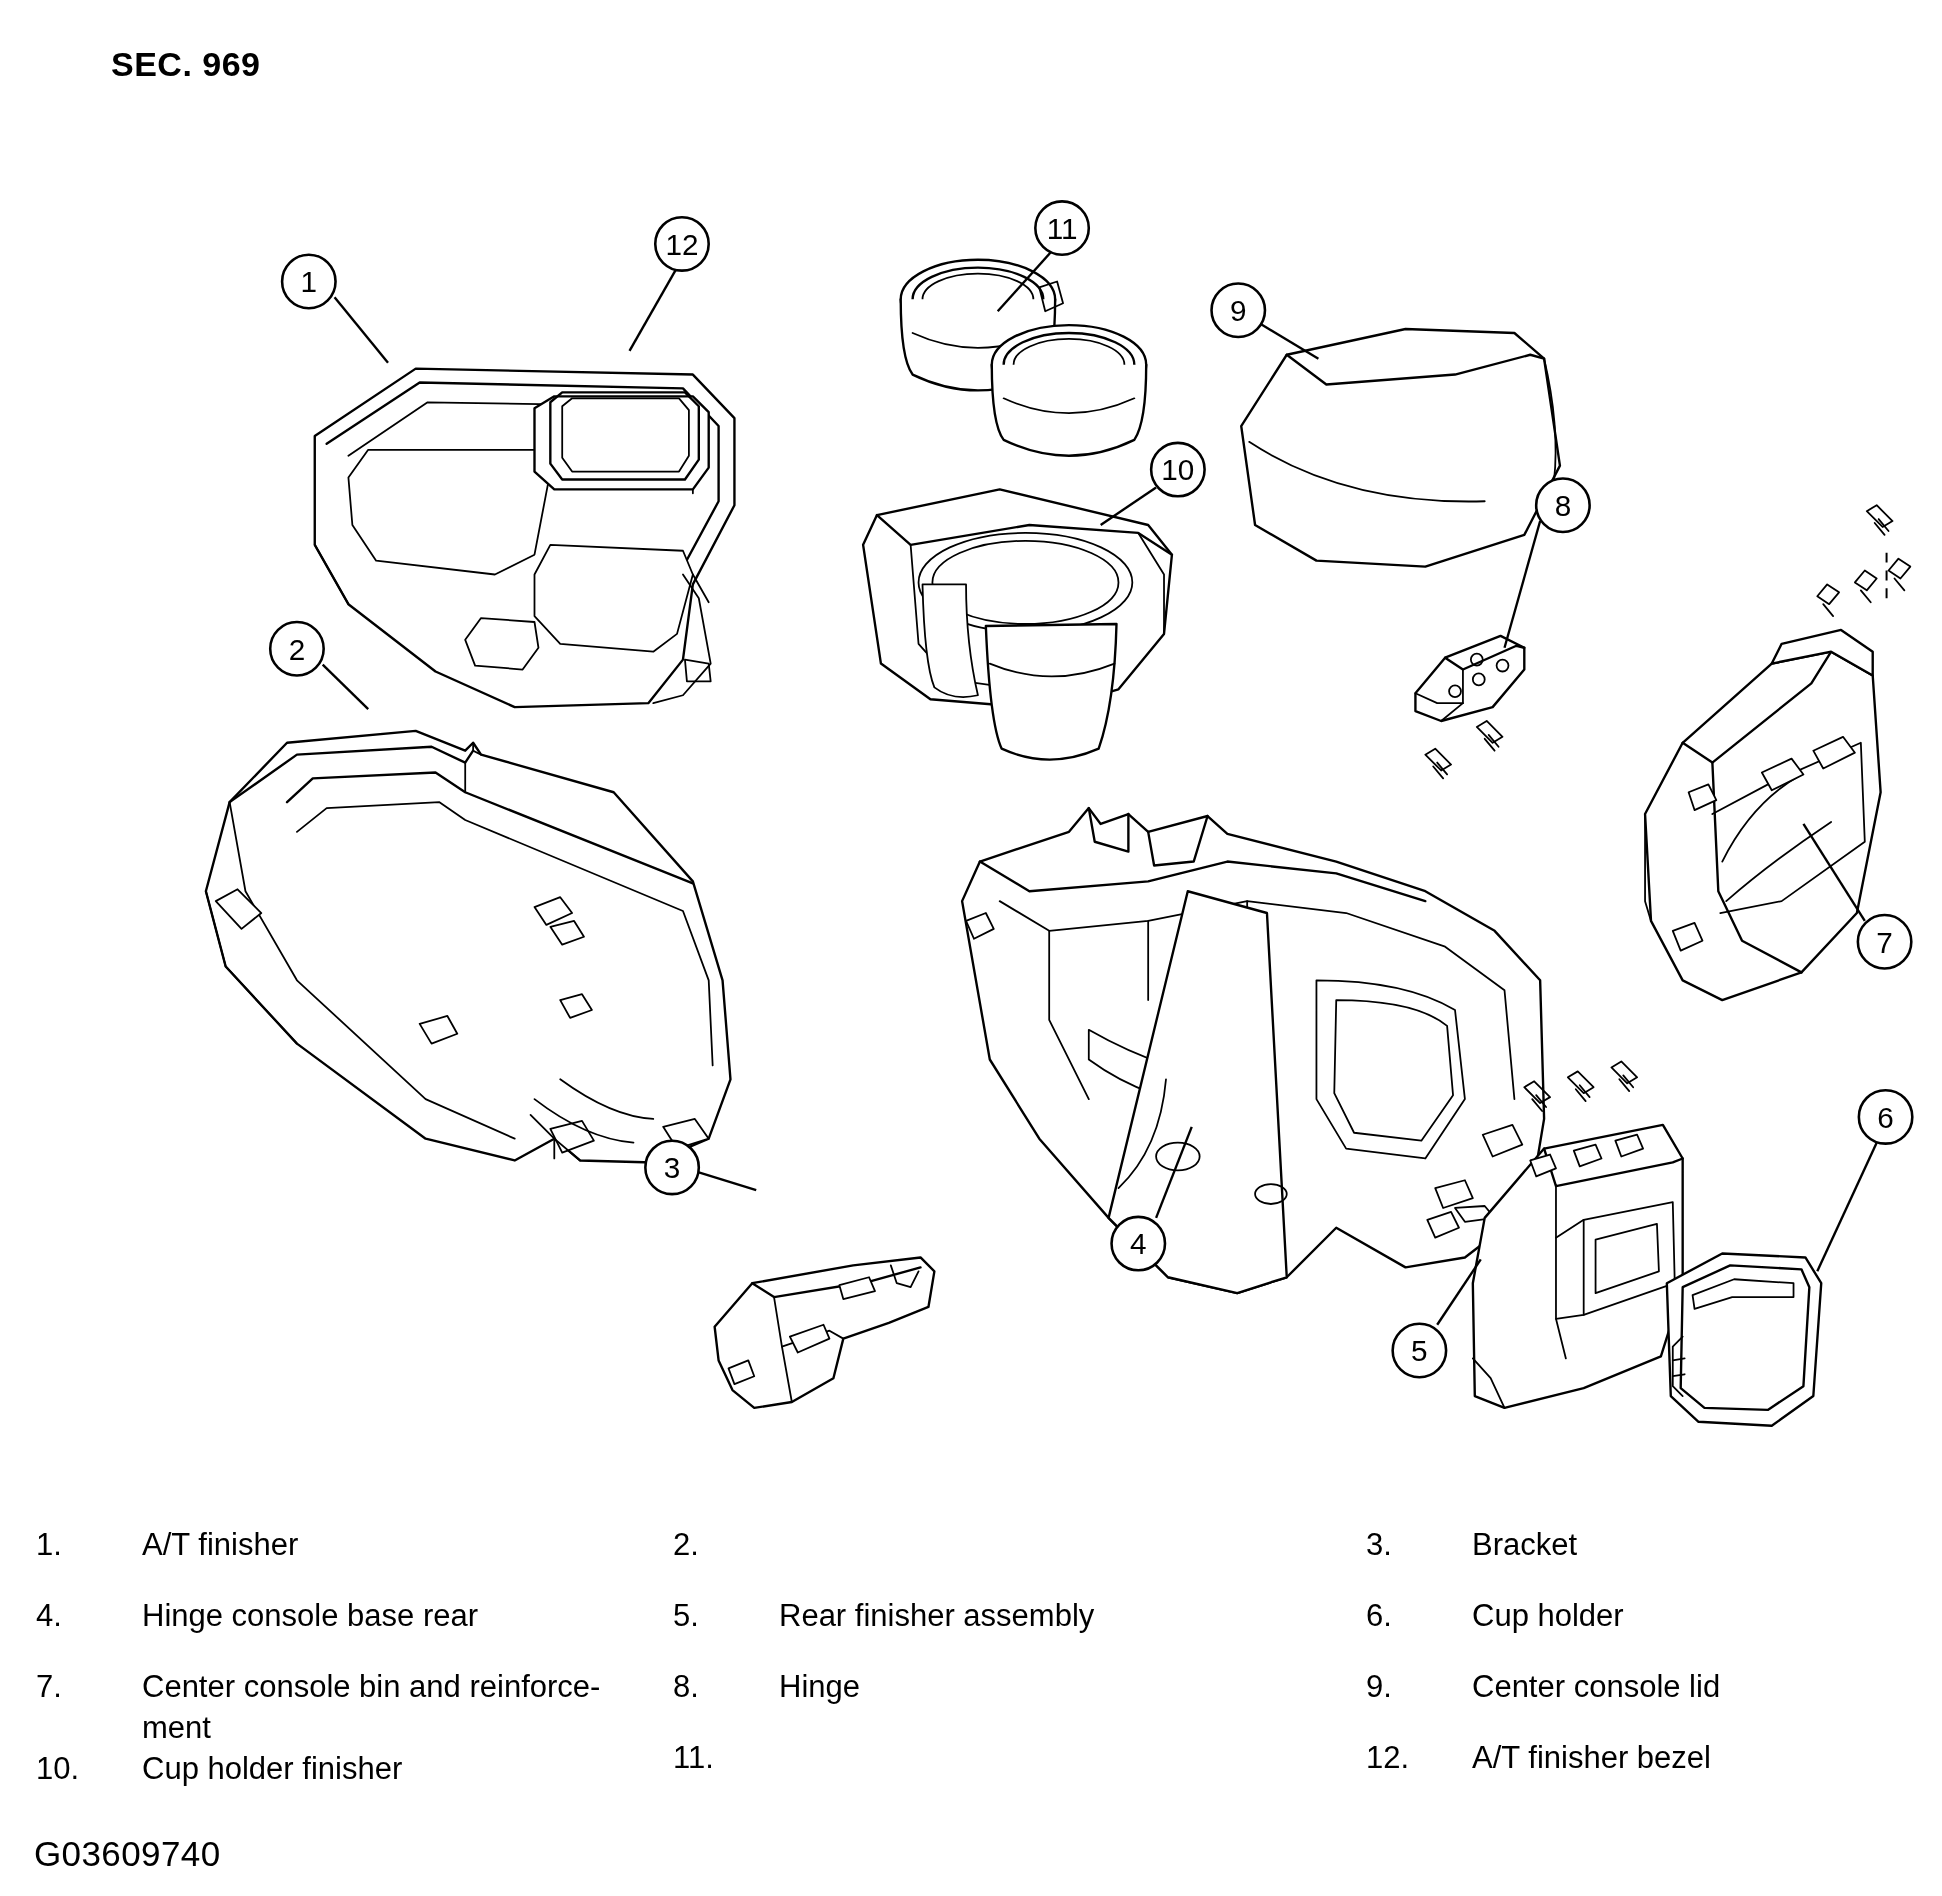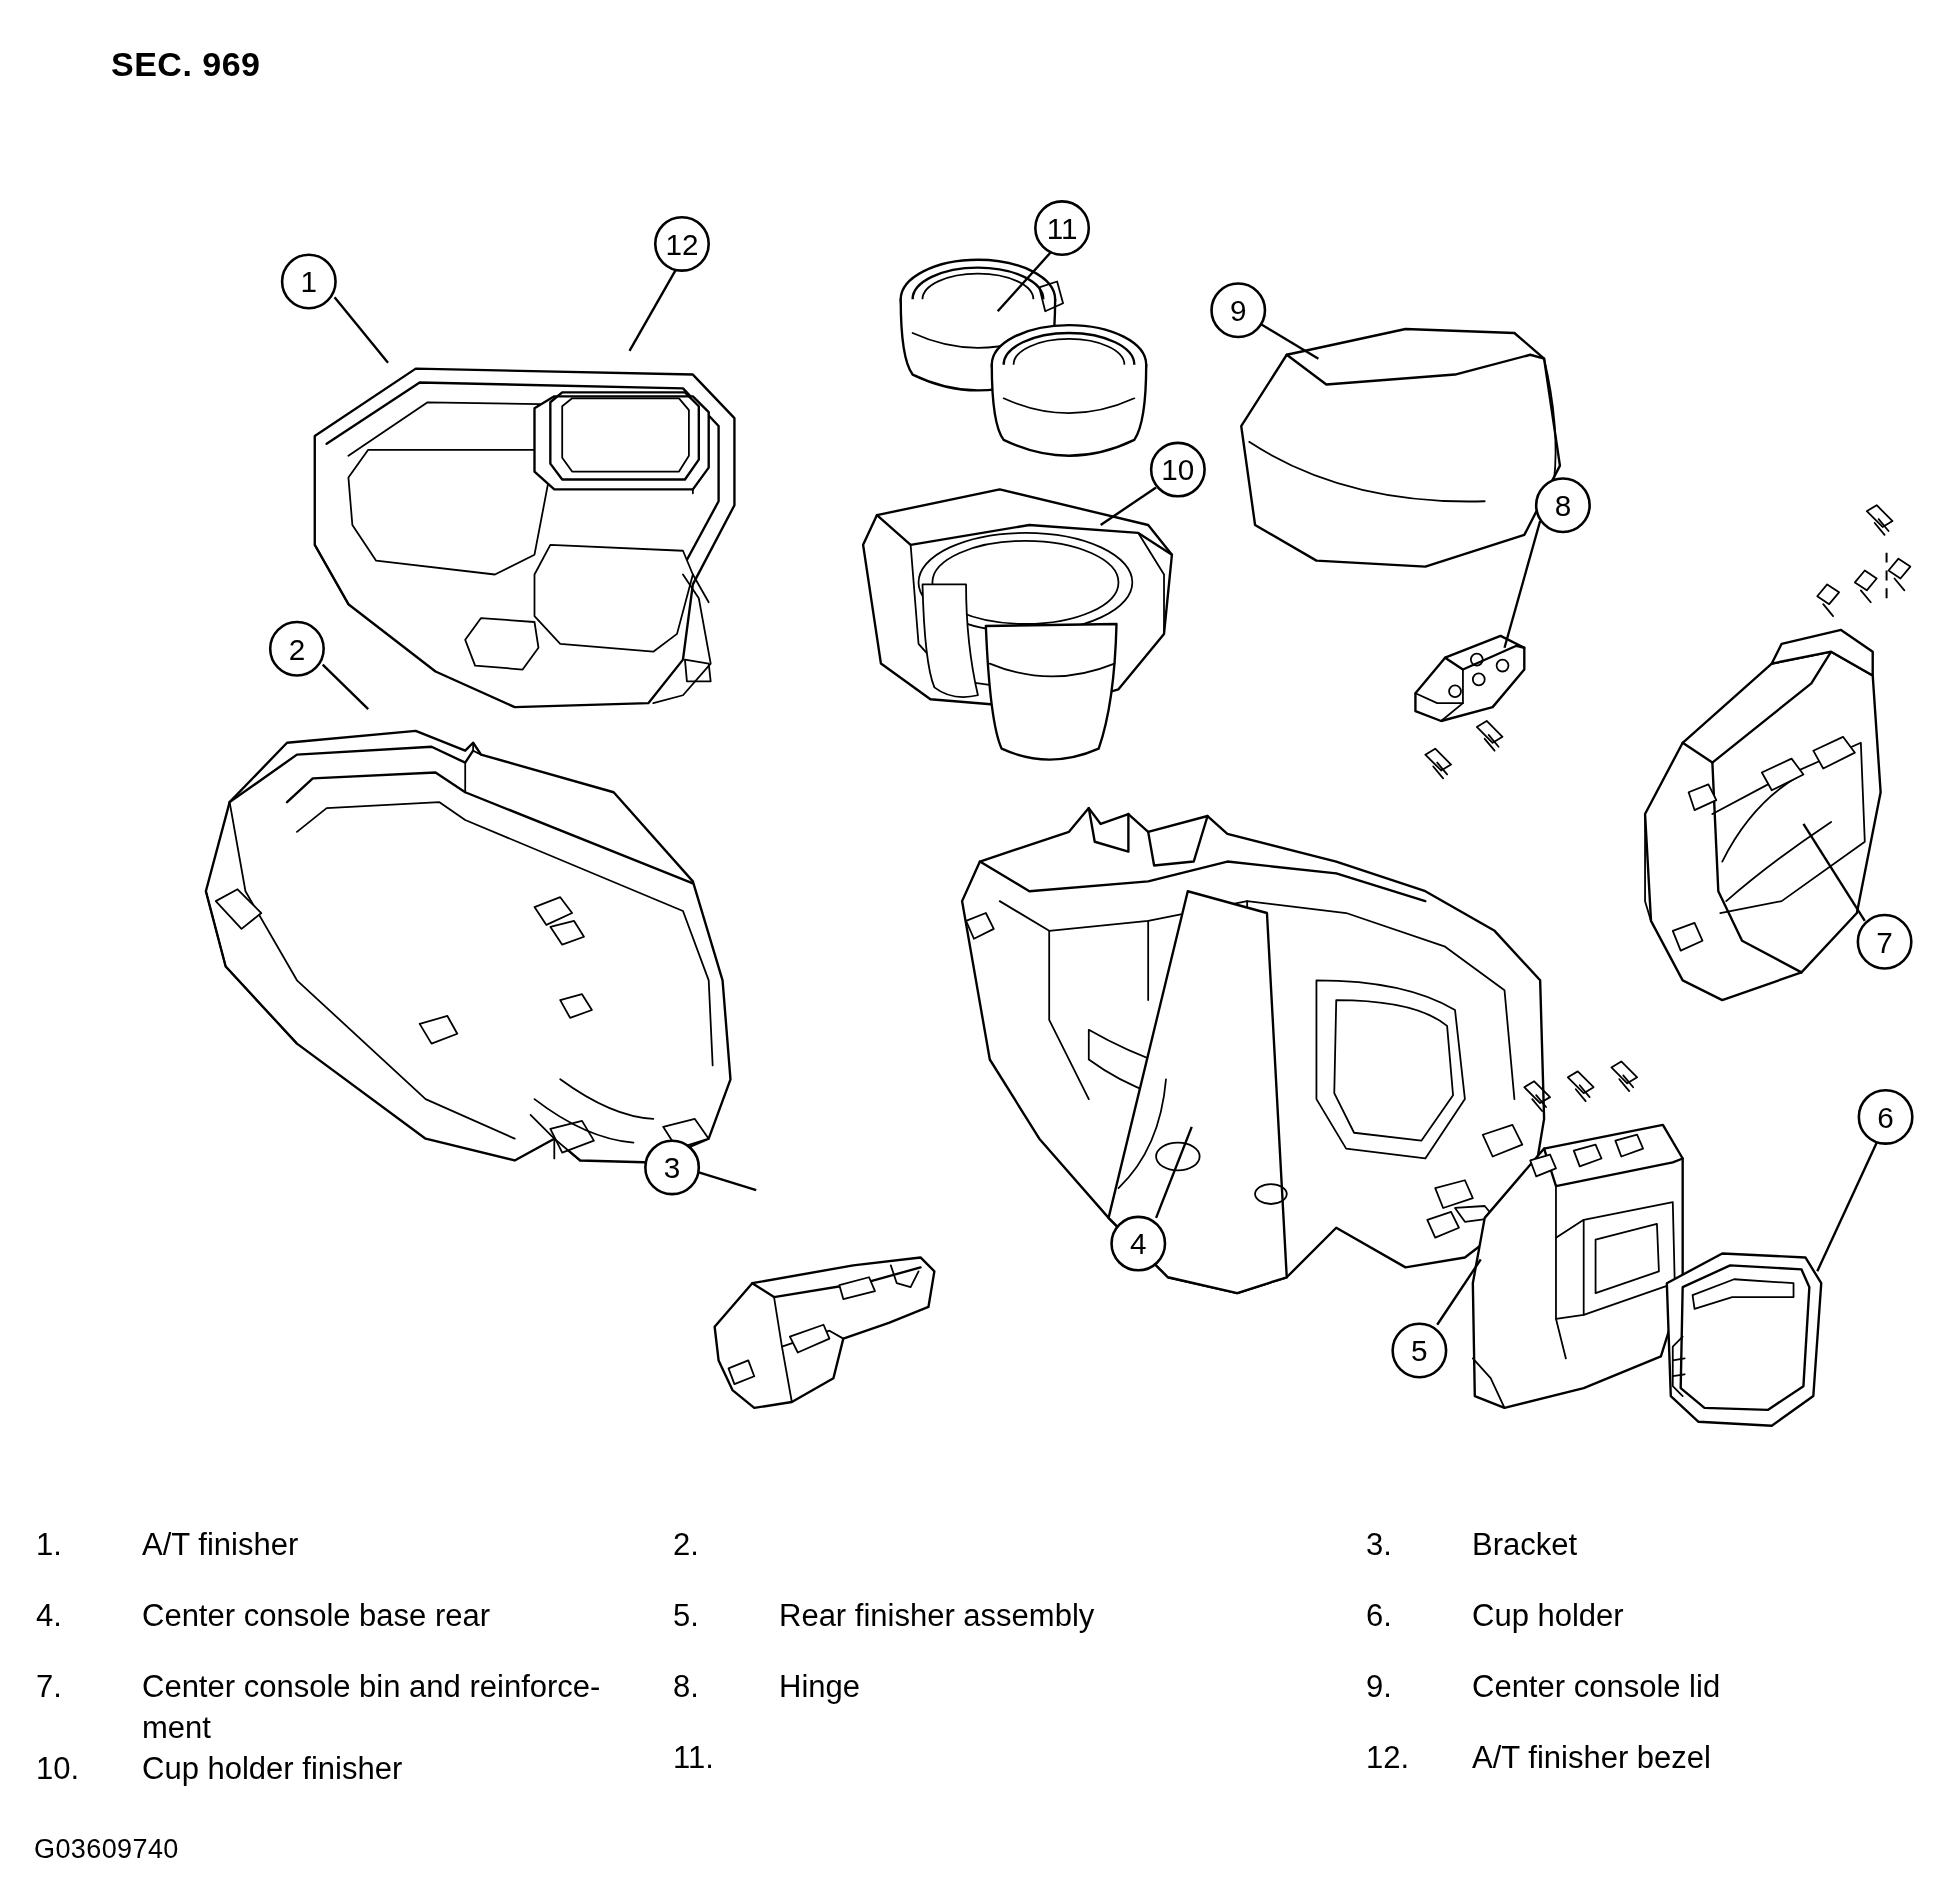--- a/index.html
+++ b/index.html
@@ -66,21 +66,21 @@
   }
   .legend-row .lbl {
     display: block;
     margin-left: 106px;
     padding-right: 6px;
   }
   .doc-code {
     position: absolute;
     left: 34px;
     top: 1834px;
-    font-size: 27px;
+    font-size: 35px;
     letter-spacing: 0.4px;
   }
   svg { display: block; }
   .ln { fill: none; stroke: #000; stroke-width: 2.4; stroke-linejoin: round; stroke-linecap: round; }
   .ln-t { fill: none; stroke: #000; stroke-width: 1.8; stroke-linejoin: round; stroke-linecap: round; }
   .fillw { fill: #ffffff; stroke: #000; stroke-width: 2.4; stroke-linejoin: round; stroke-linecap: round; }
   .fillw-t { fill: #ffffff; stroke: #000; stroke-width: 1.8; stroke-linejoin: round; stroke-linecap: round; }
   .callout-circle { fill: #ffffff; stroke: #000; stroke-width: 2.6; }
   .callout-text { font-family: "Liberation Sans", sans-serif; font-size: 30px; text-anchor: middle; fill: #000; }
   .leader { fill: none; stroke: #000; stroke-width: 2.4; }
@@ -349,21 +349,21 @@
   </svg>
 
   <div id="legend">
     <div class="legend-col c1">
       <div class="legend-row">
         <span class="num">1.</span>
         <span class="lbl">A/T finisher</span>
       </div>
       <div class="legend-row">
         <span class="num">4.</span>
-        <span class="lbl">Center console base rear</span>
+        <span class="lbl">Hinge console base rear</span>
       </div>
       <div class="legend-row">
         <span class="num">7.</span>
         <span class="lbl">Center console bin and reinforce-ment</span>
       </div>
       <div class="legend-row">
         <span class="num">10.</span>
         <span class="lbl">Cup holder finisher</span>
       </div>
     </div>

